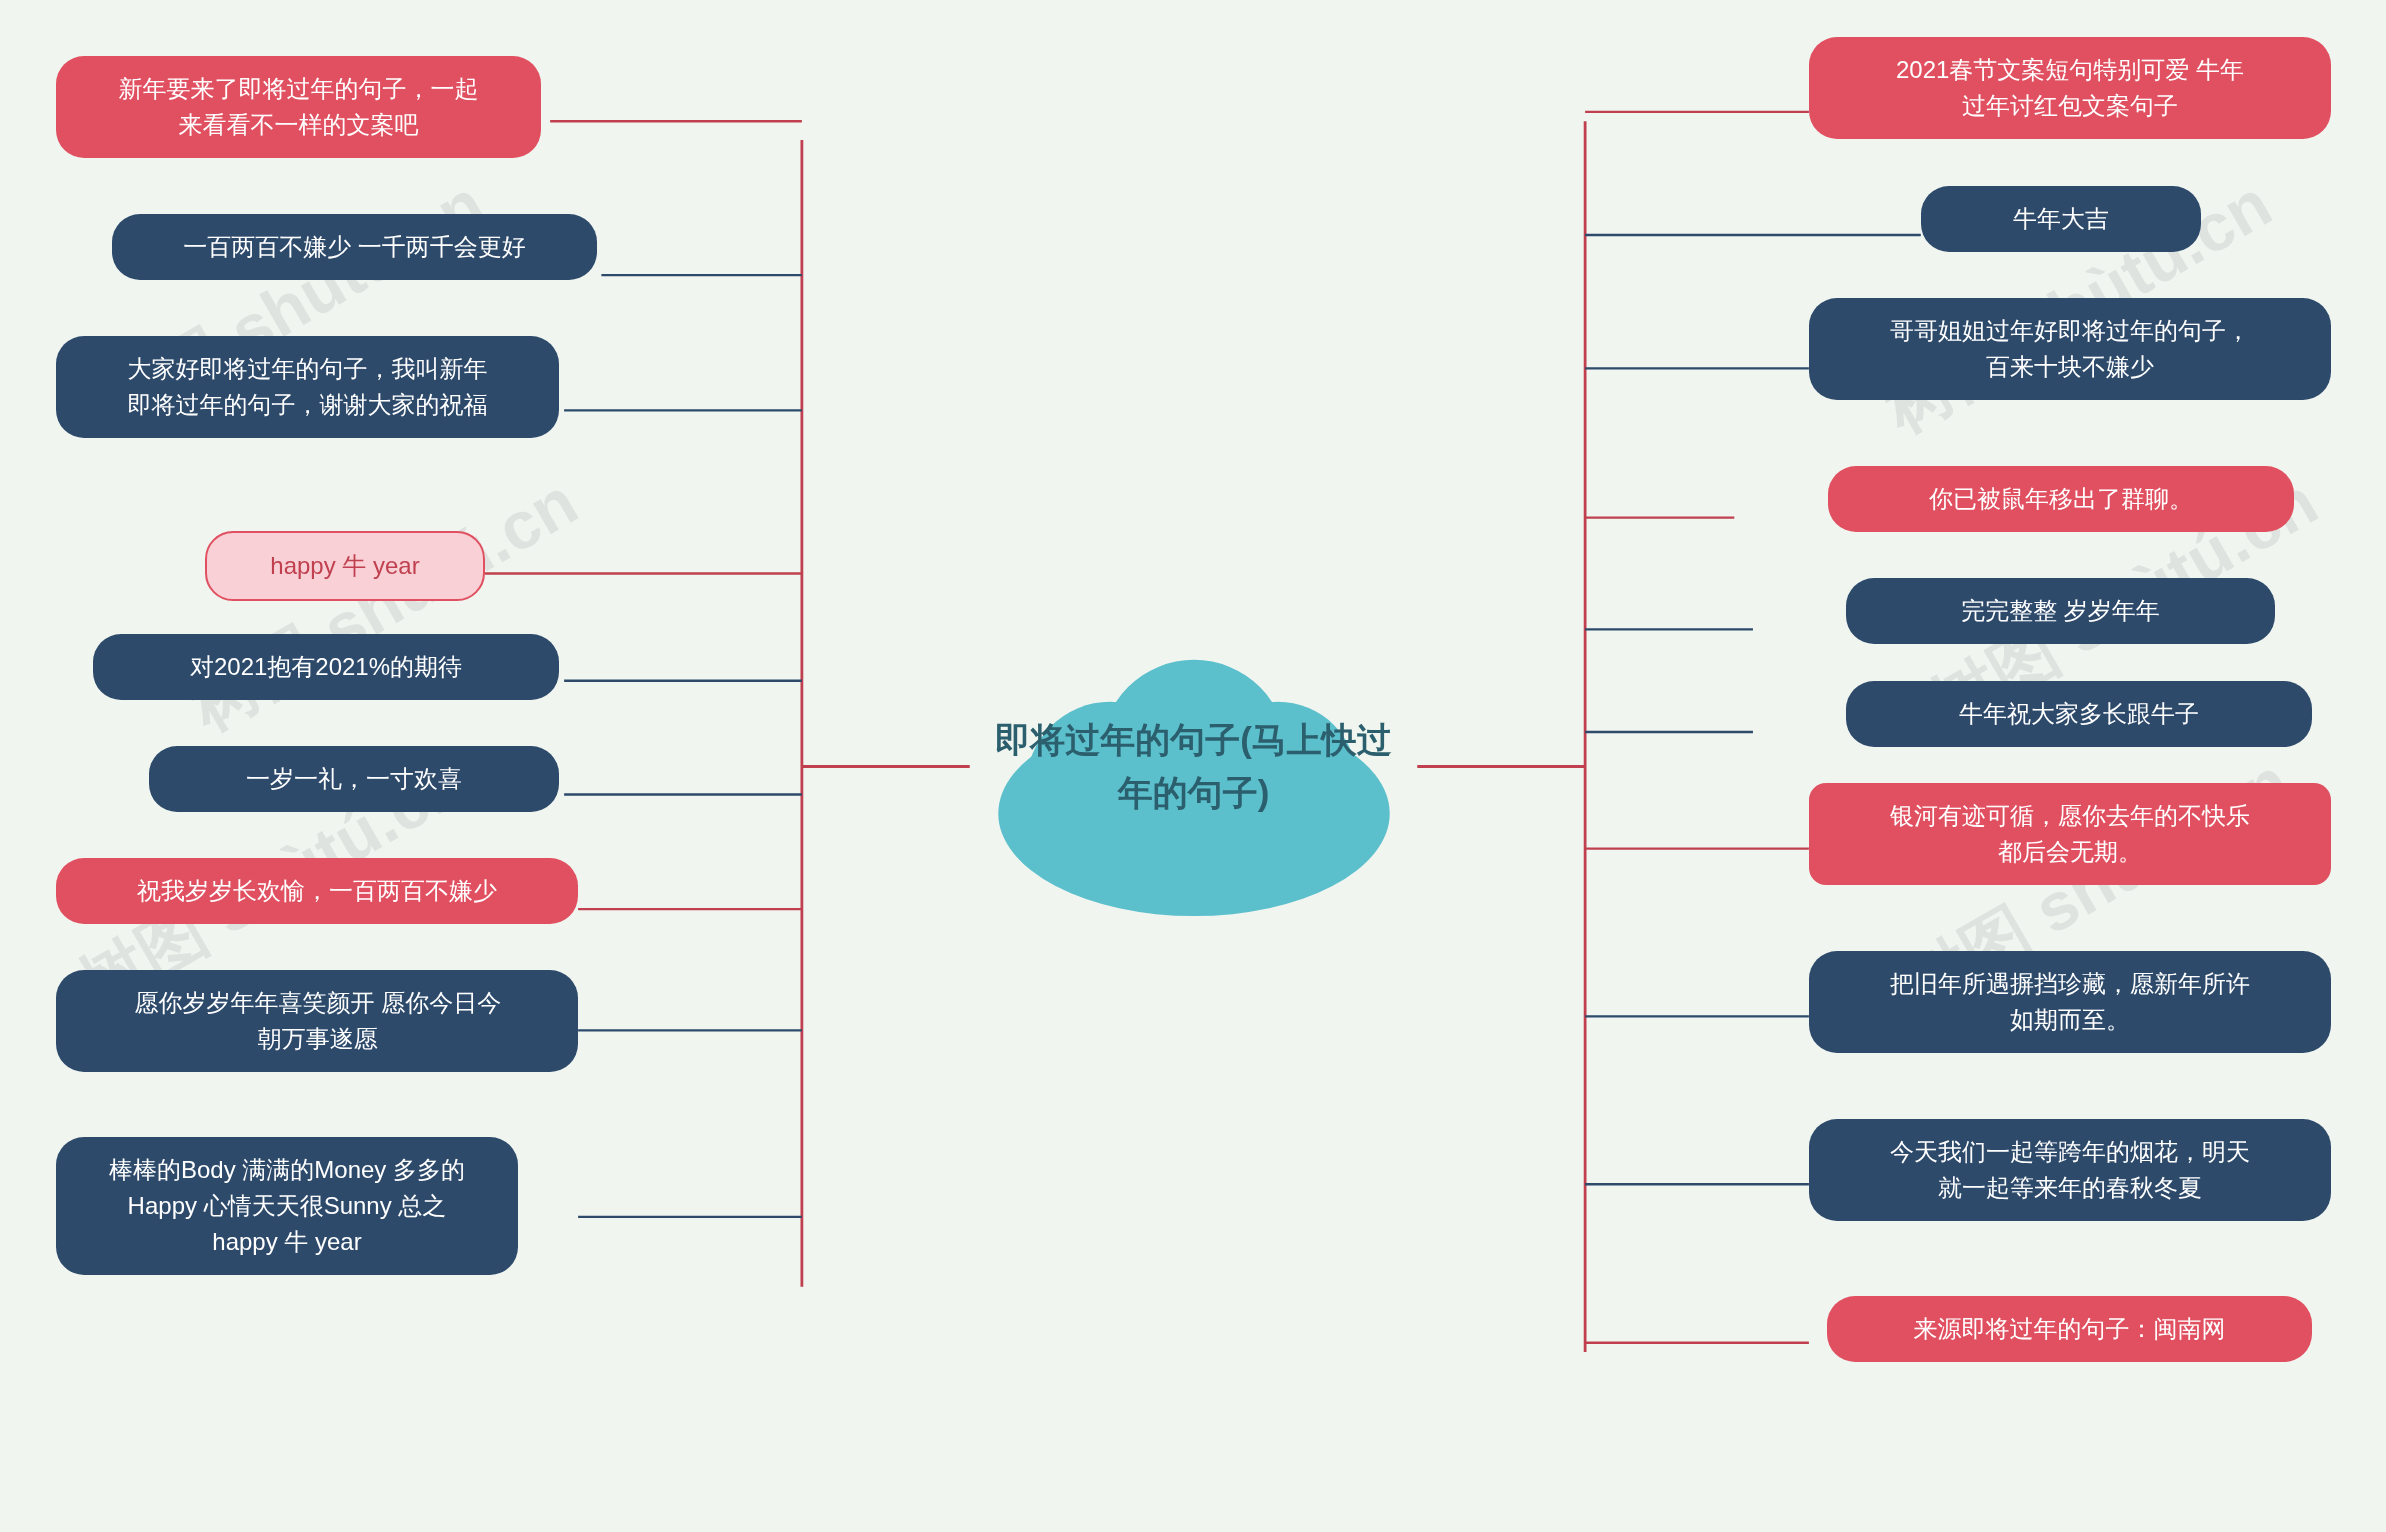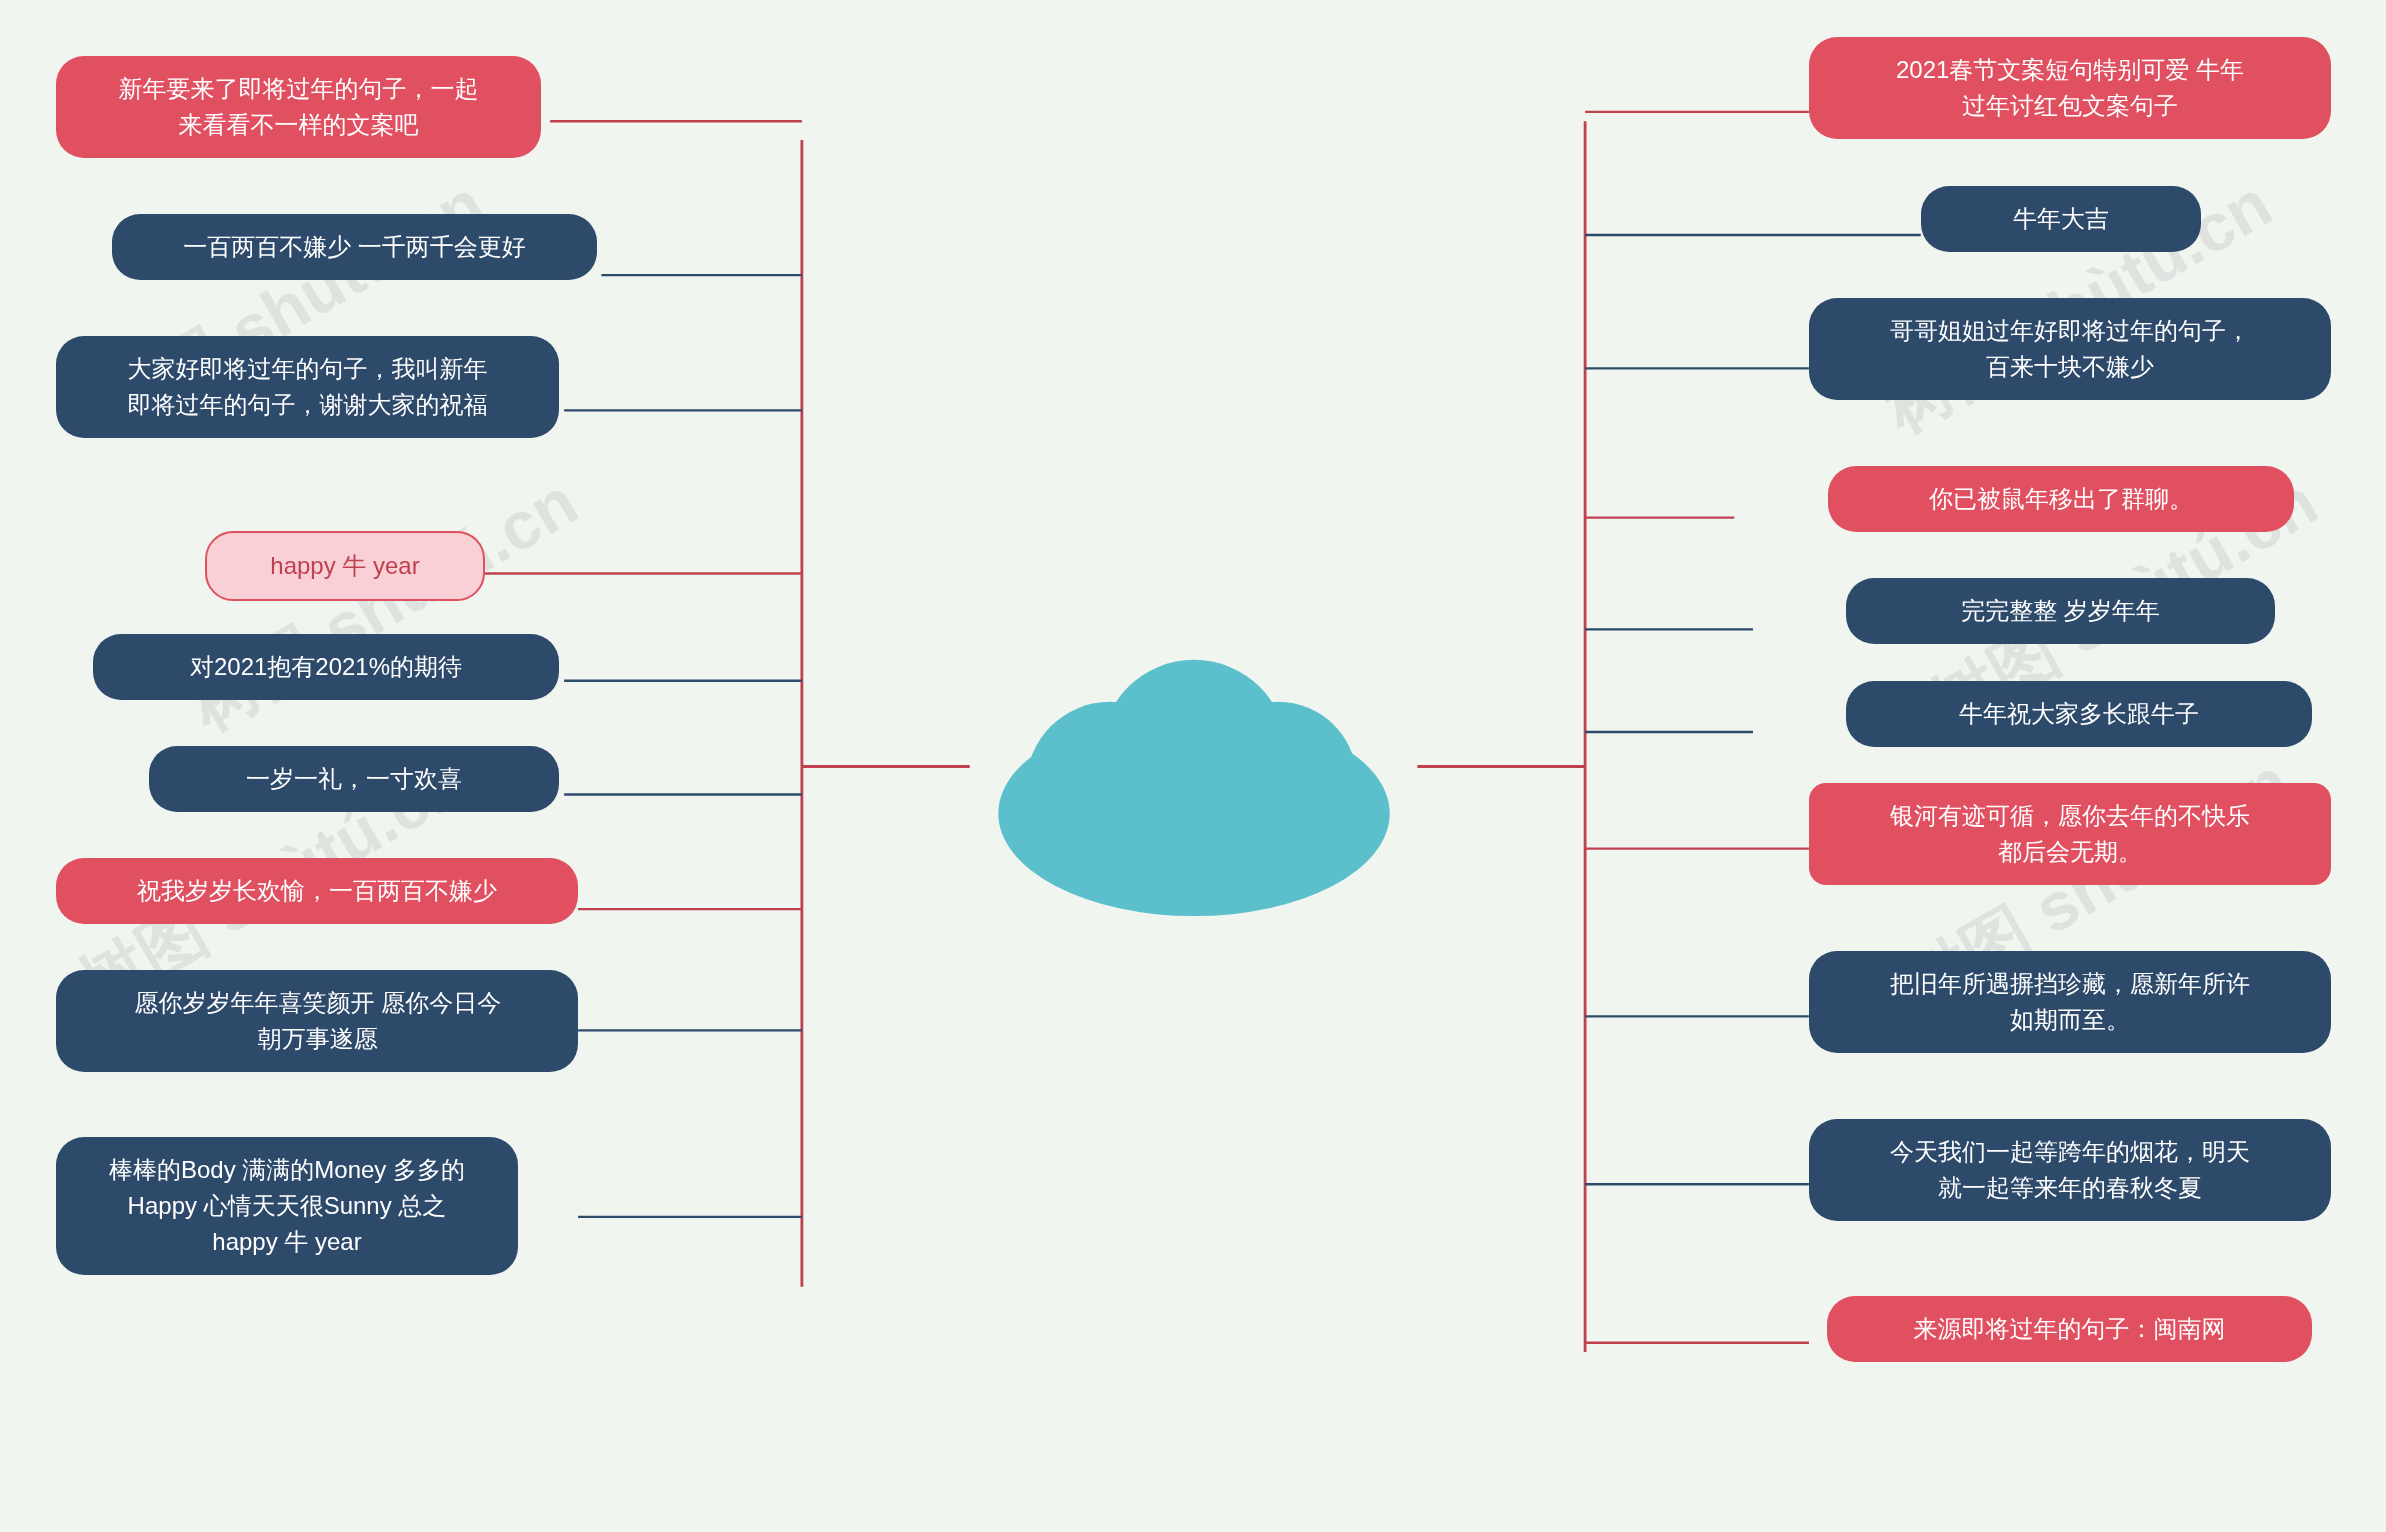--- a/index.html
+++ b/index.html
@@ -144,20 +144,21 @@
 <div class="cloud-center">
   <svg viewBox="0 0 500 340" width="466" height="317">
 
     <ellipse cx="250" cy="220" rx="210" ry="110" fill="#5bbfcc"></ellipse>
     <circle cx="160" cy="190" r="90" fill="#5bbfcc"></circle>
     <circle cx="250" cy="155" r="100" fill="#5bbfcc"></circle>
     <circle cx="340" cy="185" r="85" fill="#5bbfcc"></circle>
     <circle cx="120" cy="220" r="70" fill="#5bbfcc"></circle>
     <circle cx="380" cy="215" r="70" fill="#5bbfcc"></circle>
   </svg>
+  <div class="cloud-text">即将过年的句子(马上快过<br>年的句子)</div>
 </div>
 
 <div class="node node-red" style="top:56px; left:56px; width:485px;">
   新年要来了即将过年的句子，一起<br>来看看不一样的文案吧
 </div>
 
 <div class="node node-dark" style="top:214px; left:112px; width:485px;">
   一百两百不嫌少 一千两千会更好
 </div>
 

